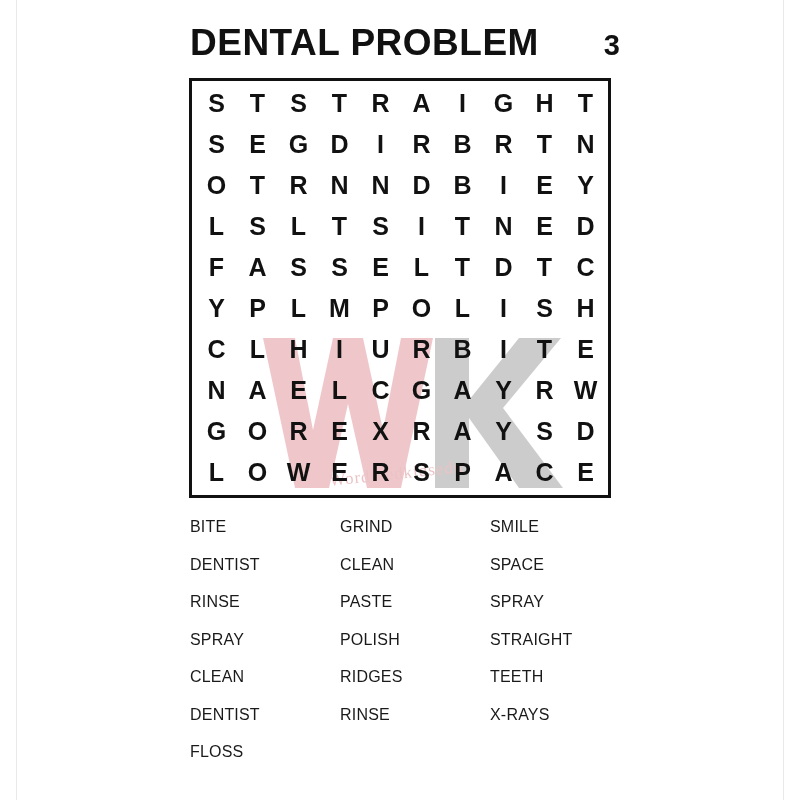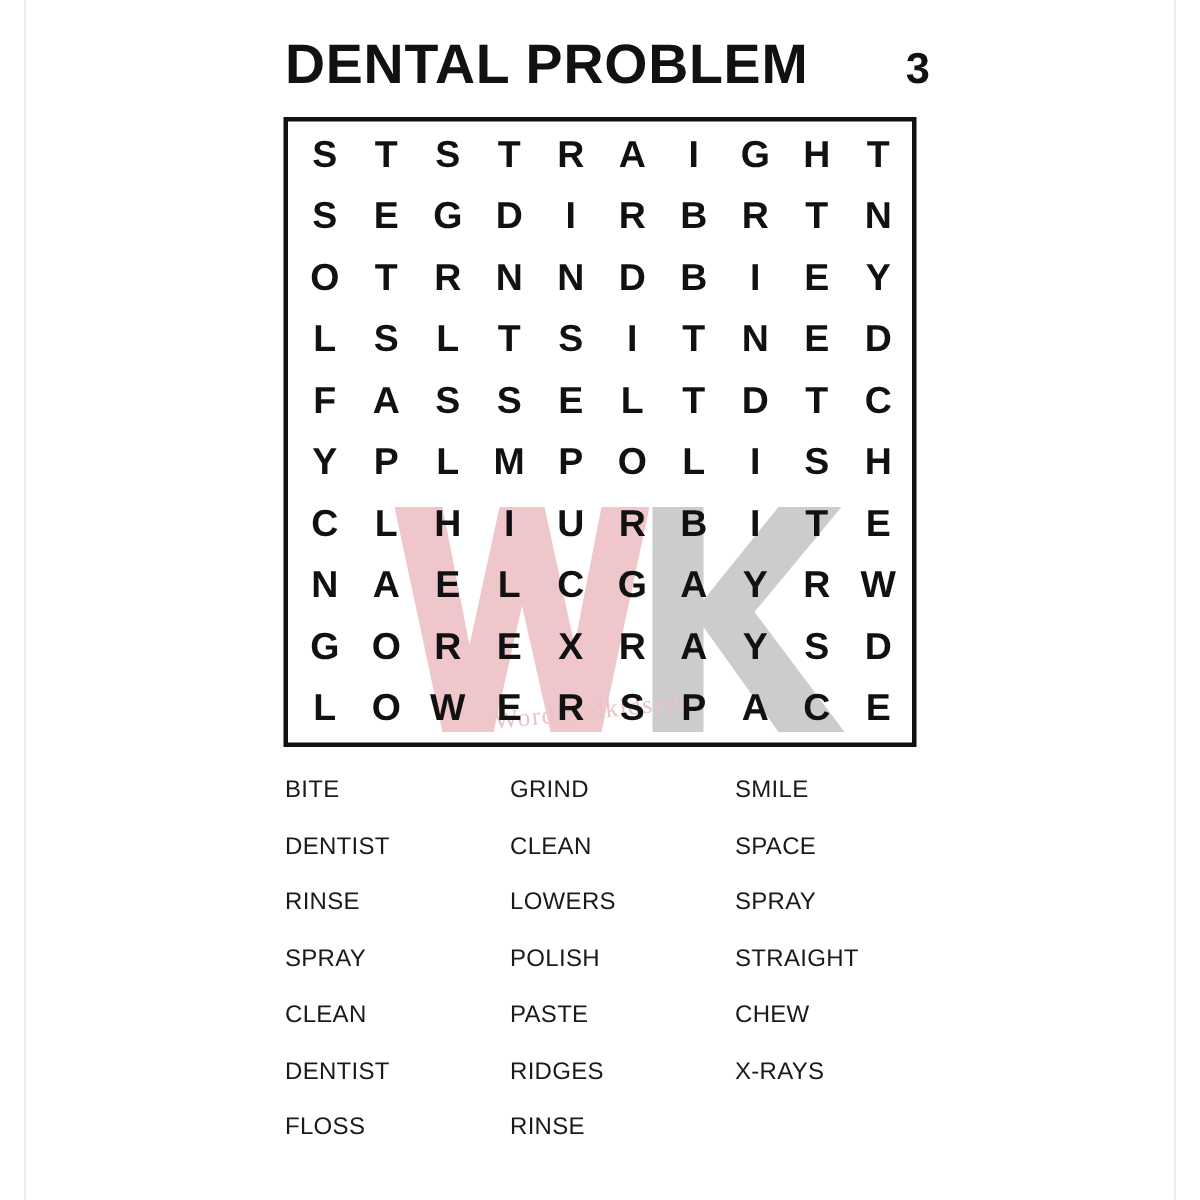--- a/index.html
+++ b/index.html
@@ -266,29 +266,28 @@
         <div class="wl-item">DENTIST</div>
         <div class="wl-item">RINSE</div>
         <div class="wl-item">SPRAY</div>
         <div class="wl-item">CLEAN</div>
         <div class="wl-item">DENTIST</div>
         <div class="wl-item">FLOSS</div>
       </div>
       <div class="wl-col">
         <div class="wl-item">GRIND</div>
         <div class="wl-item">CLEAN</div>
-        <div class="wl-item">LOWERS</div>
+        <div class="wl-item">PASTE</div>
         <div class="wl-item">POLISH</div>
-        <div class="wl-item">PASTE</div>
         <div class="wl-item">RIDGES</div>
         <div class="wl-item">RINSE</div>
       </div>
       <div class="wl-col">
         <div class="wl-item">SMILE</div>
         <div class="wl-item">SPACE</div>
         <div class="wl-item">SPRAY</div>
         <div class="wl-item">STRAIGHT</div>
-        <div class="wl-item">CHEW</div>
+        <div class="wl-item">TEETH</div>
         <div class="wl-item">X-RAYS</div>
       </div>
     </div>
 
 </div>
 
 </body></html>

